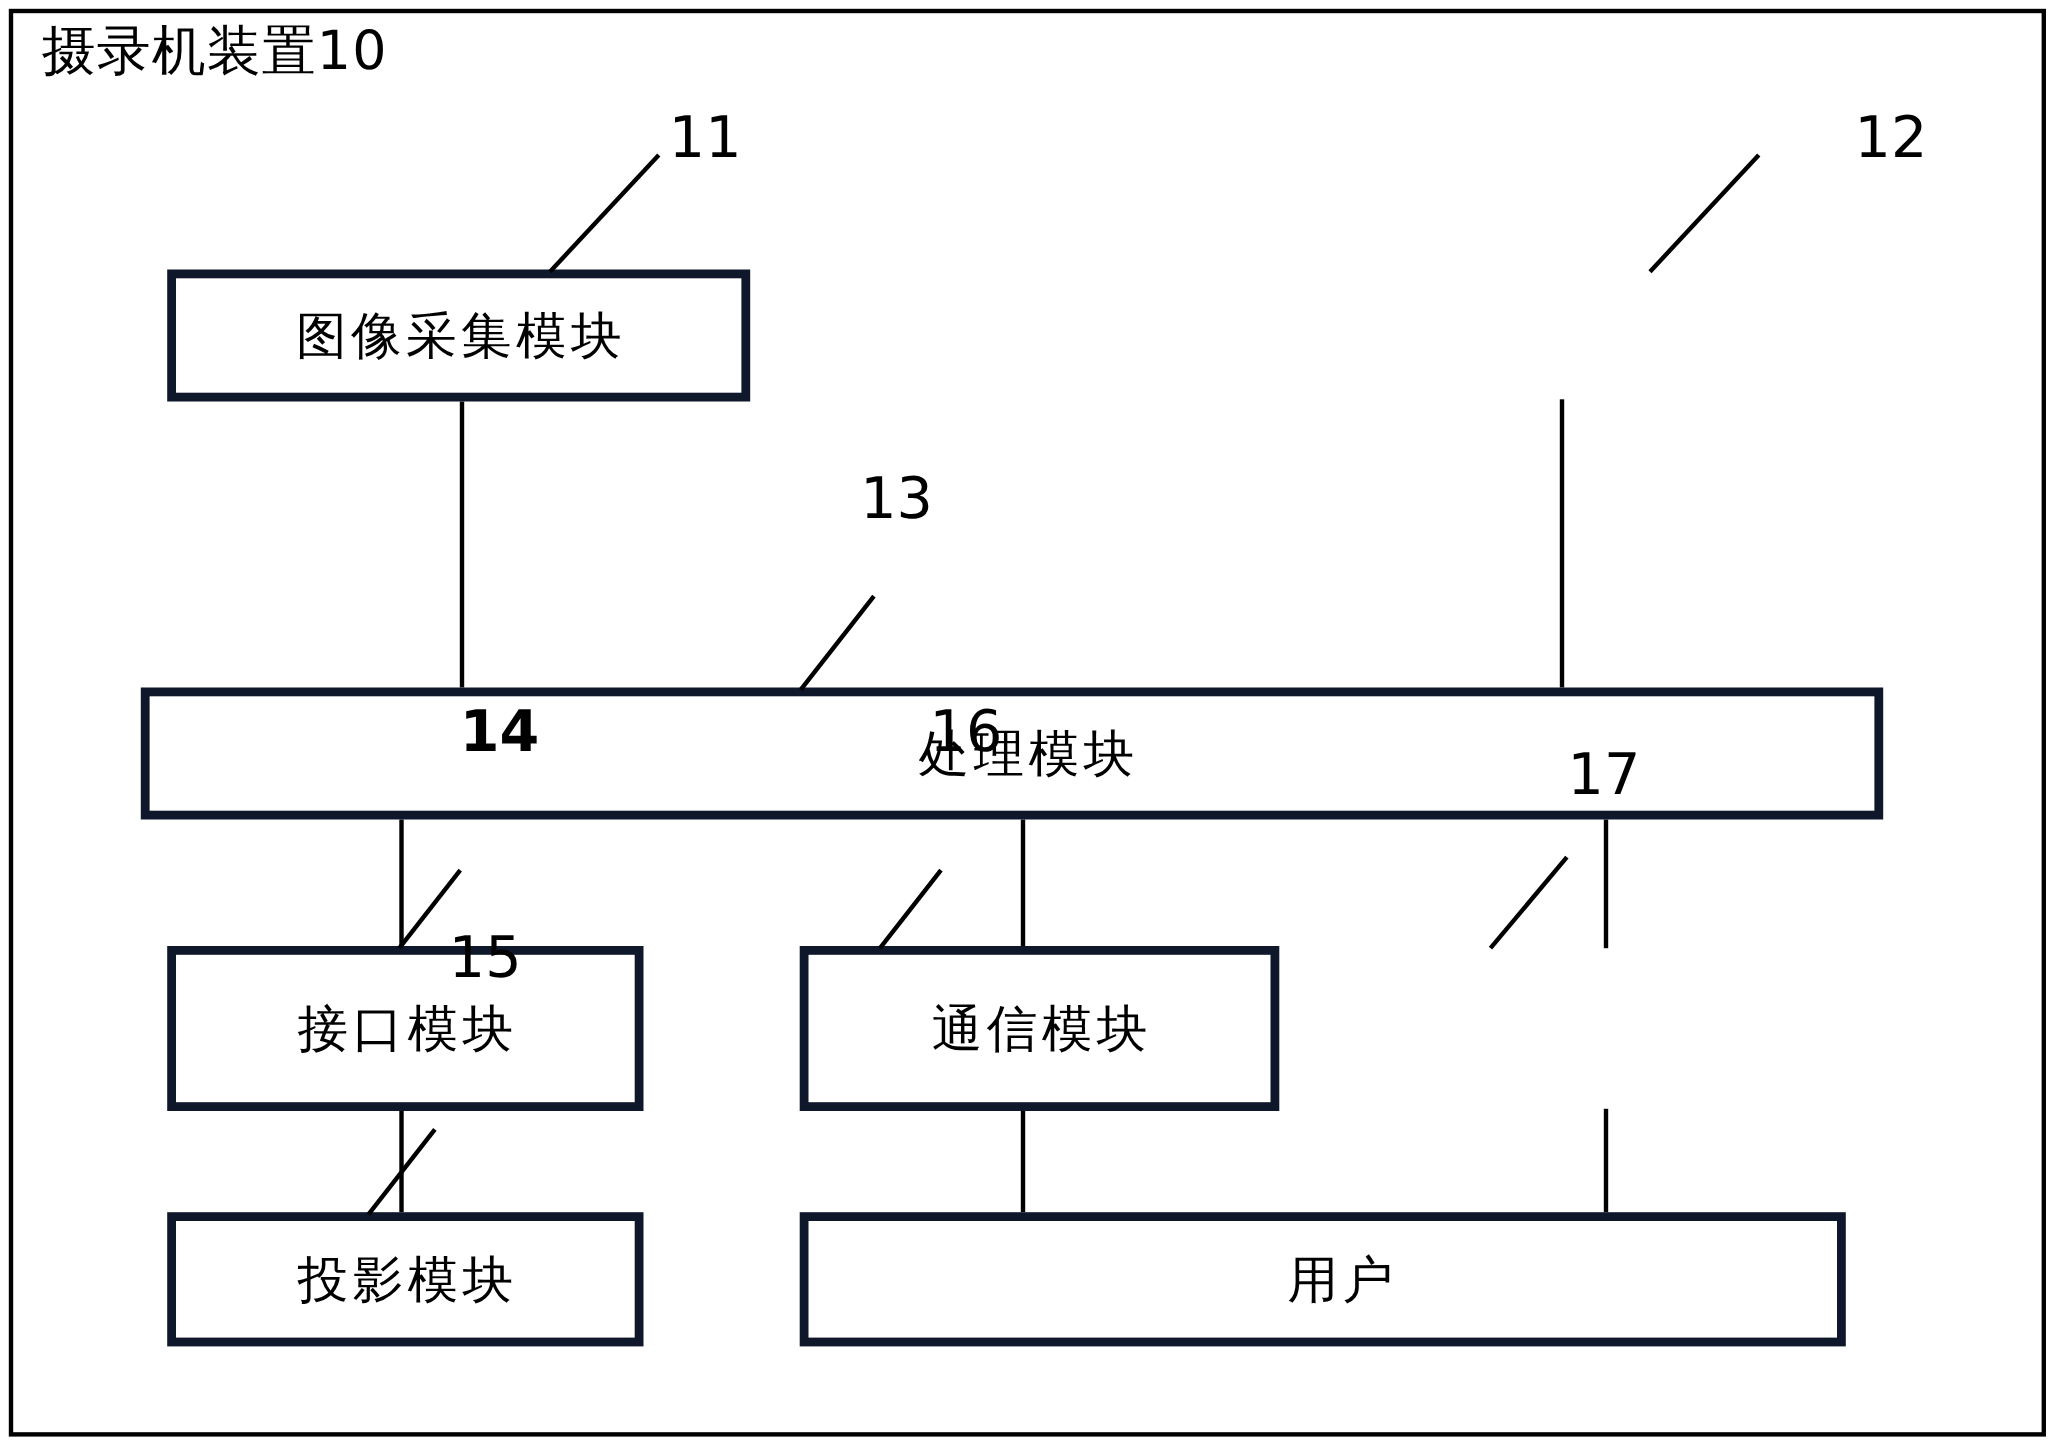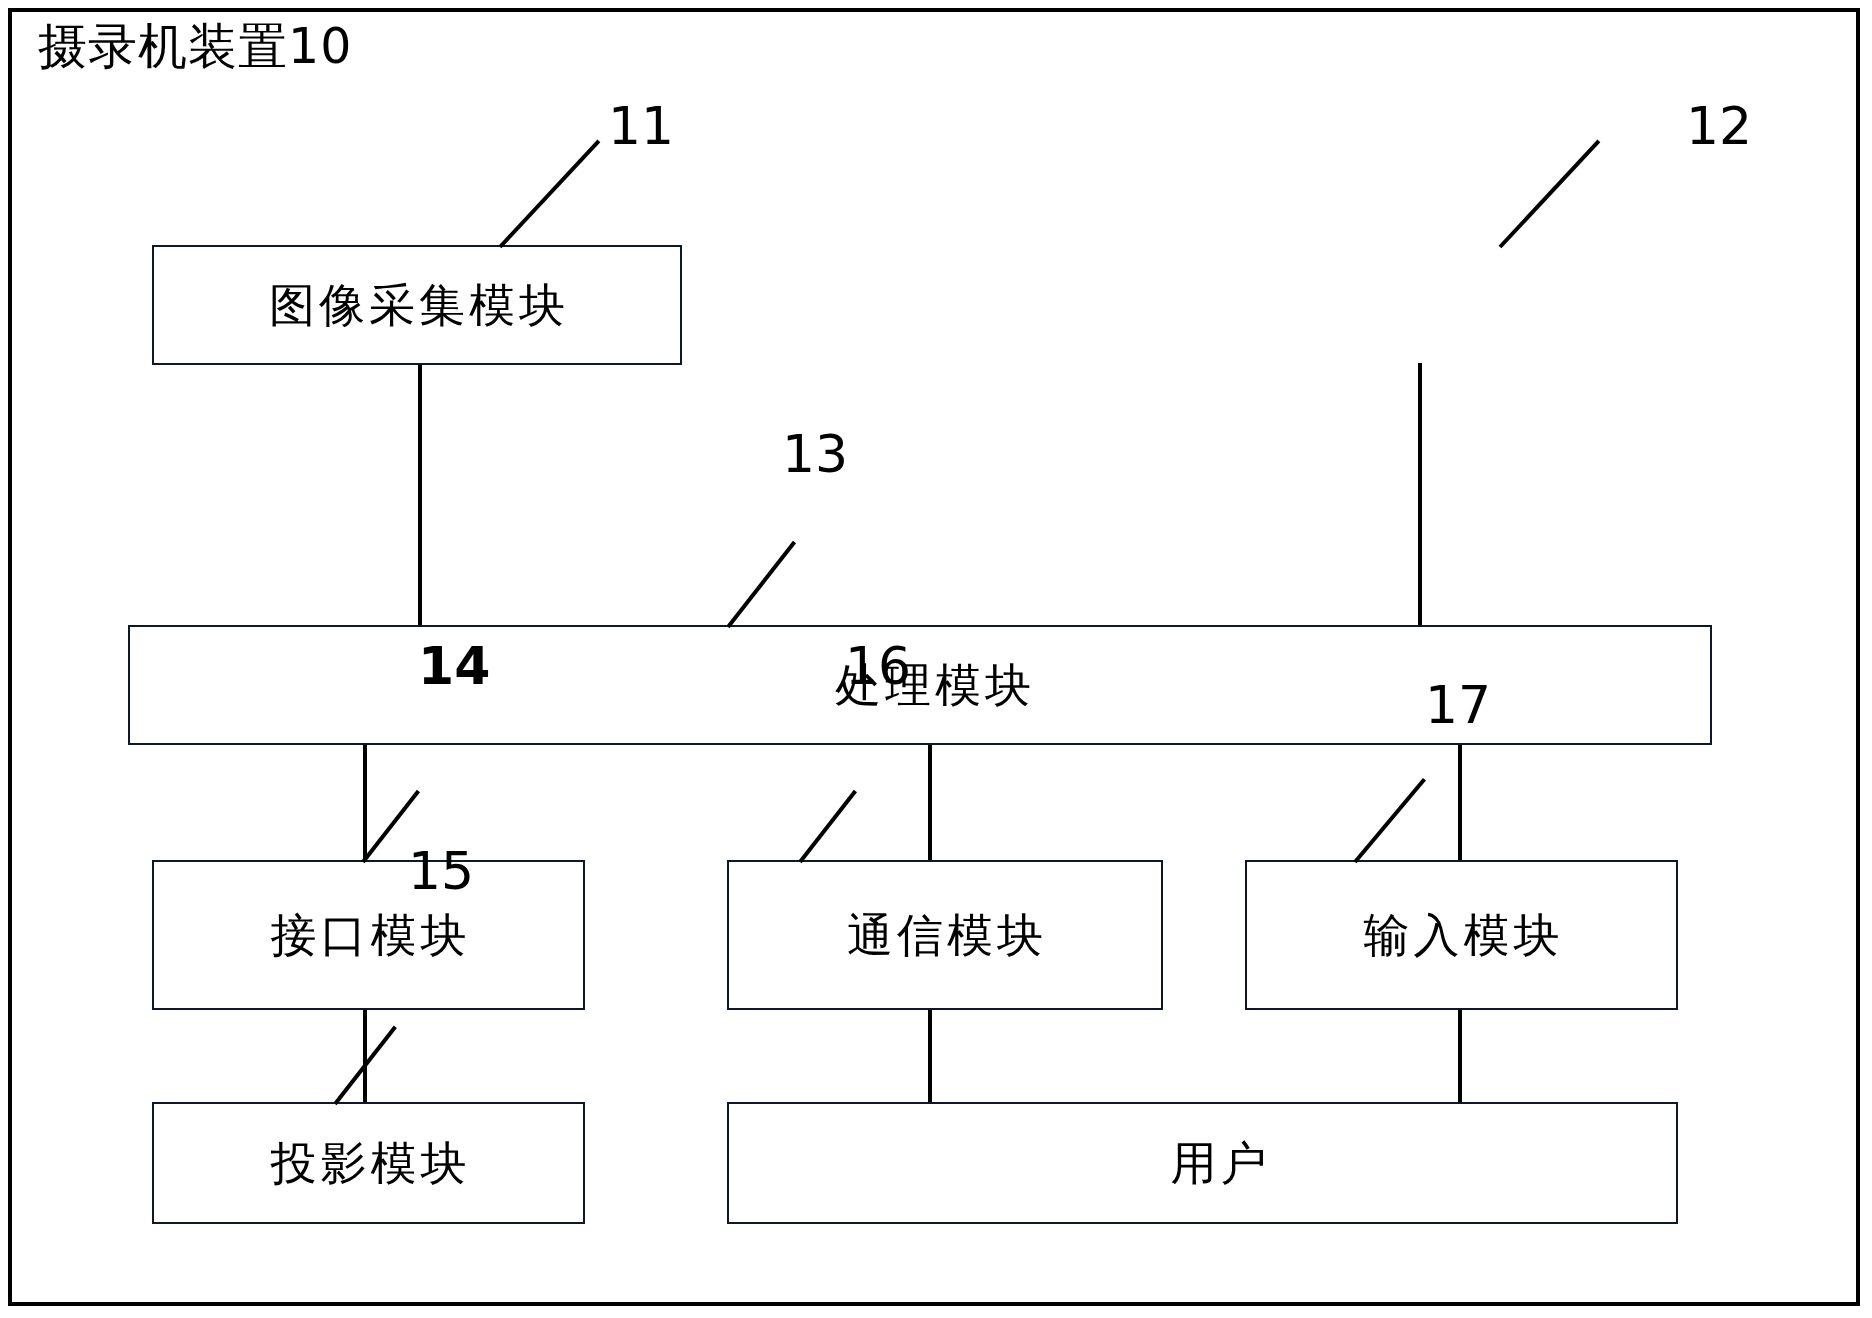--- a/index.html
+++ b/index.html
@@ -33,21 +33,21 @@
     font-size: 49px;
     line-height: 1.0;
     color: #000000;
     letter-spacing: 1px;
     white-space: nowrap;
     font-family: "DejaVu Sans", "Liberation Sans", sans-serif;
   }
   
   .node {
     position: absolute;
-    border: 2px solid #0f172a;
+    border: 8px solid #0f172a;
     box-sizing: border-box;
     background: #ffffff;
     display: flex;
     align-items: center;
     justify-content: center;
     z-index: 3;
   }
   .node-label {
     font-size: 46px;
     line-height: 1;
@@ -117,23 +117,20 @@
   </div>
 
   <div class="node" style="left:152px; top:860px; width:433px; height:150px;">
     <span class="node-label">接口模块</span>
   </div>
 
   <div class="node" style="left:727px; top:860px; width:436px; height:150px;">
     <span class="node-label">通信模块</span>
   </div>
 
-  <div class="node" style="left:1245px; top:860px; width:433px; height:150px;">
-    <span class="node-label">输入模块</span>
-  </div>
 
   <div class="node" style="left:152px; top:1102px; width:433px; height:122px;">
     <span class="node-label">投影模块</span>
   </div>
 
   <div class="node" style="left:727px; top:1102px; width:951px; height:122px;padding-left:32px;">
     <span class="node-label">用户</span>
   </div>
 
   <div class="leader" style="left:500px; top:245px; width:145px; transform: rotate(-47deg);"></div>

